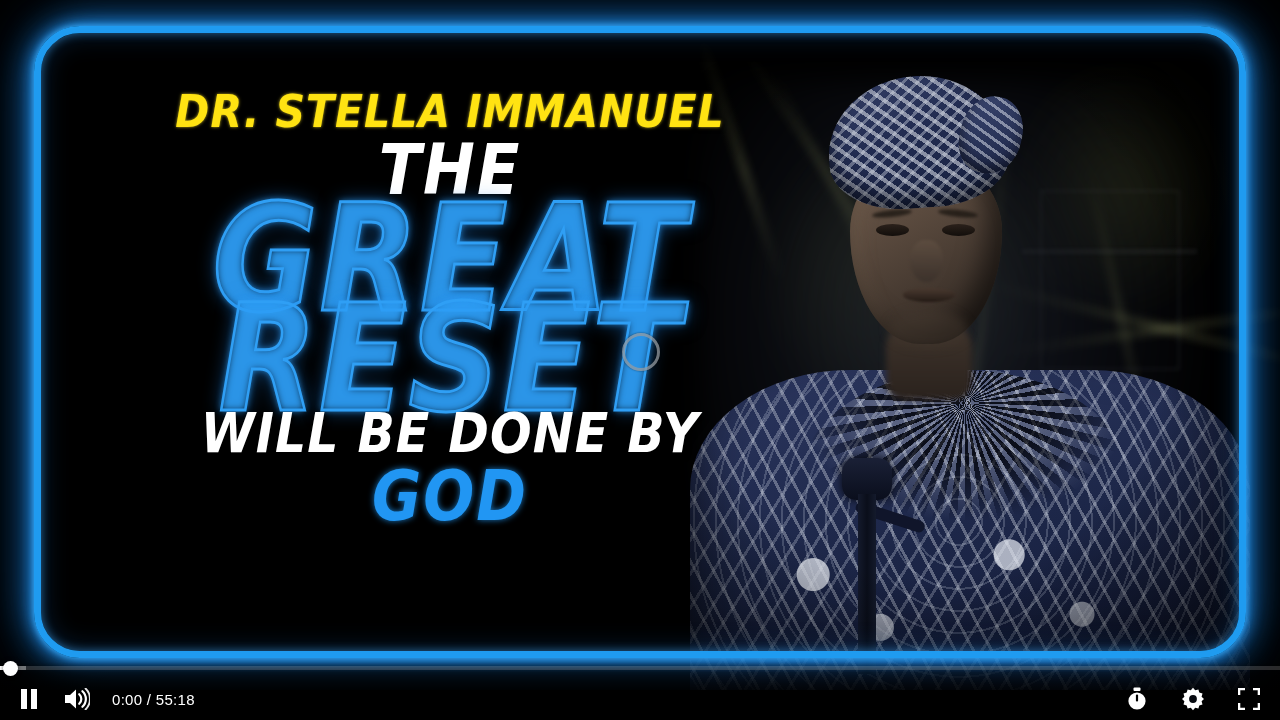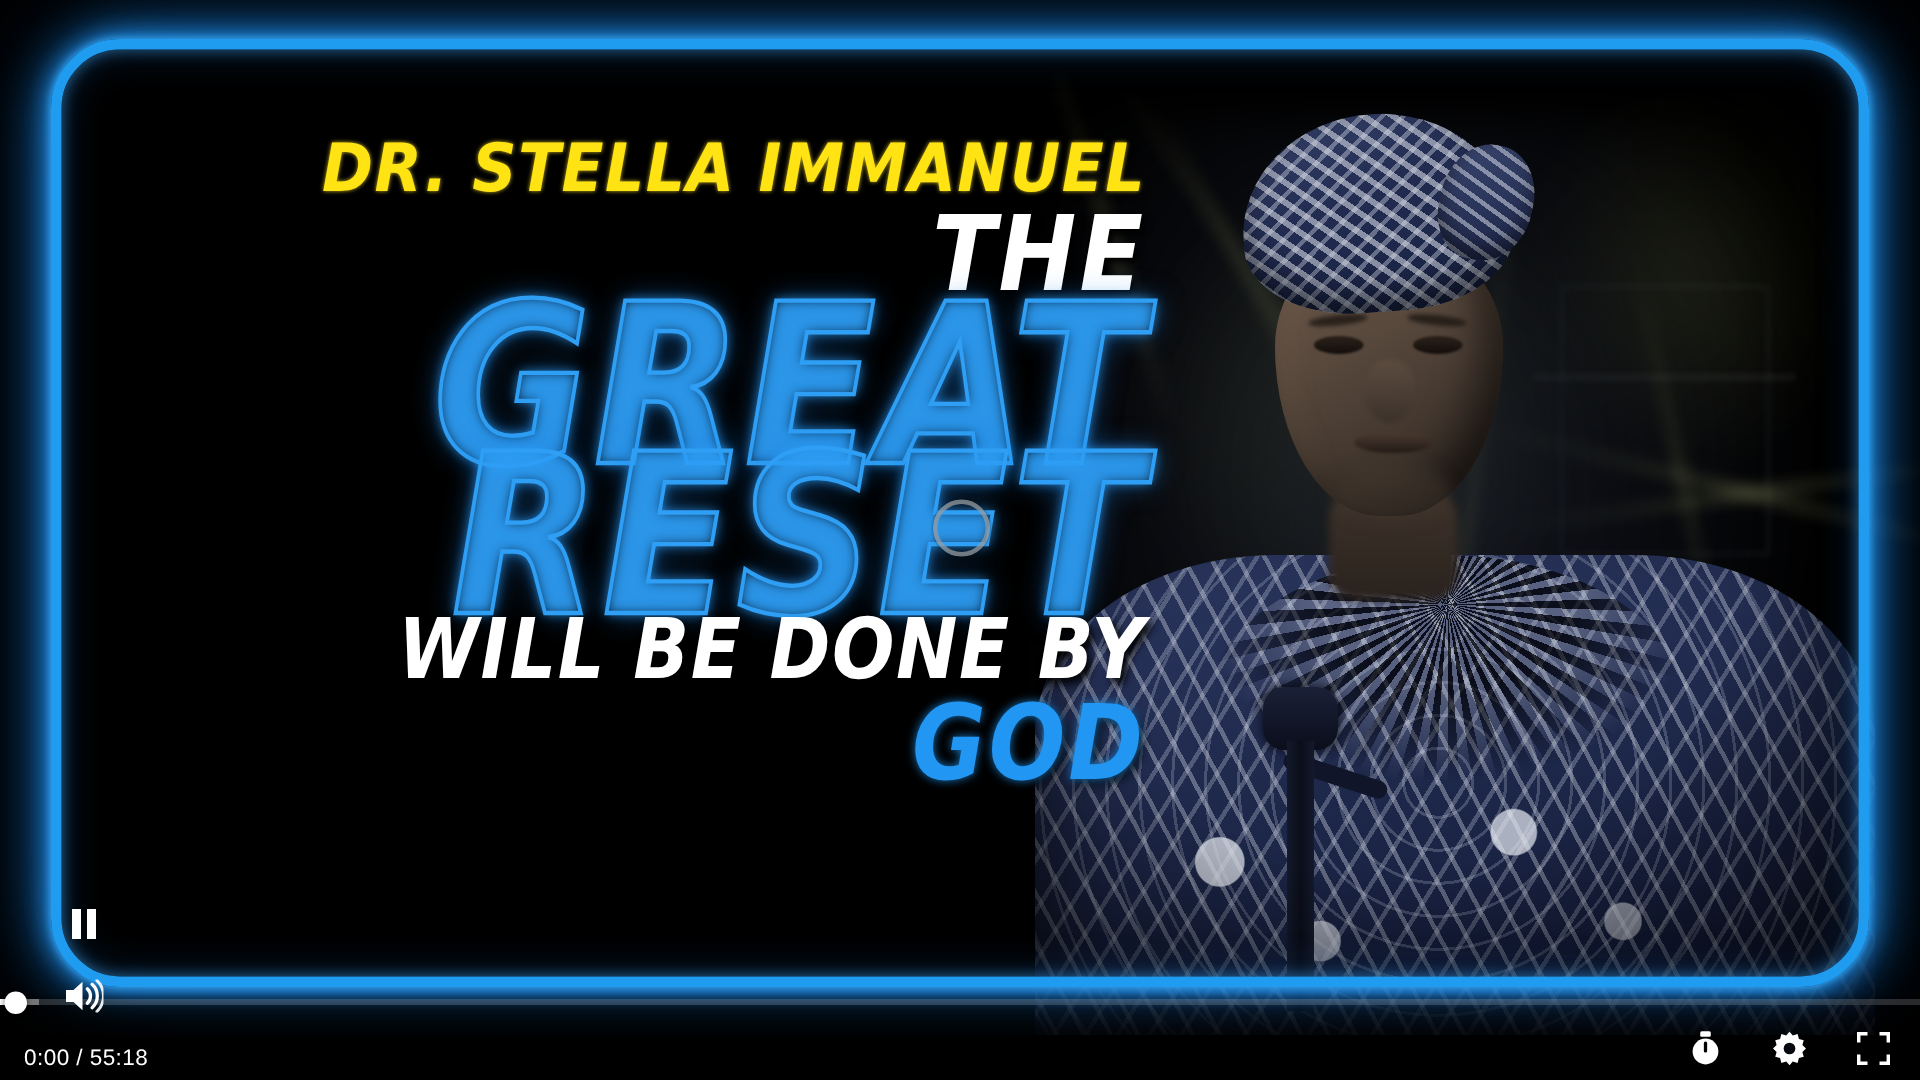--- a/index.html
+++ b/index.html
@@ -153,22 +153,22 @@
       0 0 34px rgba(28,140,234,.85),
       0 0 62px rgba(22,120,220,.55),
       inset 0 0 10px rgba(70,175,255,.55),
       inset 0 0 28px rgba(25,110,200,.30);
     pointer-events:none;
   }
 
   
   #title-block {
     position:absolute;
-    left:164px; top:92px; width:600px;
-    text-align:right;
+    left:150px; top:92px; width:600px;
+    text-align:center;
     line-height:1;
     pointer-events:none;
   }
   #line-presenter {
     font-size:41px;
     font-weight:bold;
     font-style:italic;
     letter-spacing:1px;
     color:#ffe312;
     text-shadow:0 0 3px rgba(255,230,40,.8), 2px 2px 4px rgba(0,0,0,.95);
@@ -253,21 +253,21 @@
   }
   #progress-thumb {
     position:absolute;
     left:3px; top:-5px; width:15px; height:15px;
     border-radius:50%;
     background:#ffffff;
     box-shadow:0 0 4px rgba(0,0,0,.6);
   }
   #controls-left {
     position:absolute; left:14px; bottom:6px;
-    display:flex; align-items:center; gap:18px;flex-direction:column;
+    display:flex; align-items:center; gap:18px;
   }
   #controls-right {
     position:absolute; right:16px; bottom:6px;
     display:flex; align-items:center; gap:26px;
   }
   .ctrl-btn {
     width:30px; height:30px;
     display:flex; align-items:center; justify-content:center;
     cursor:pointer;
   }

